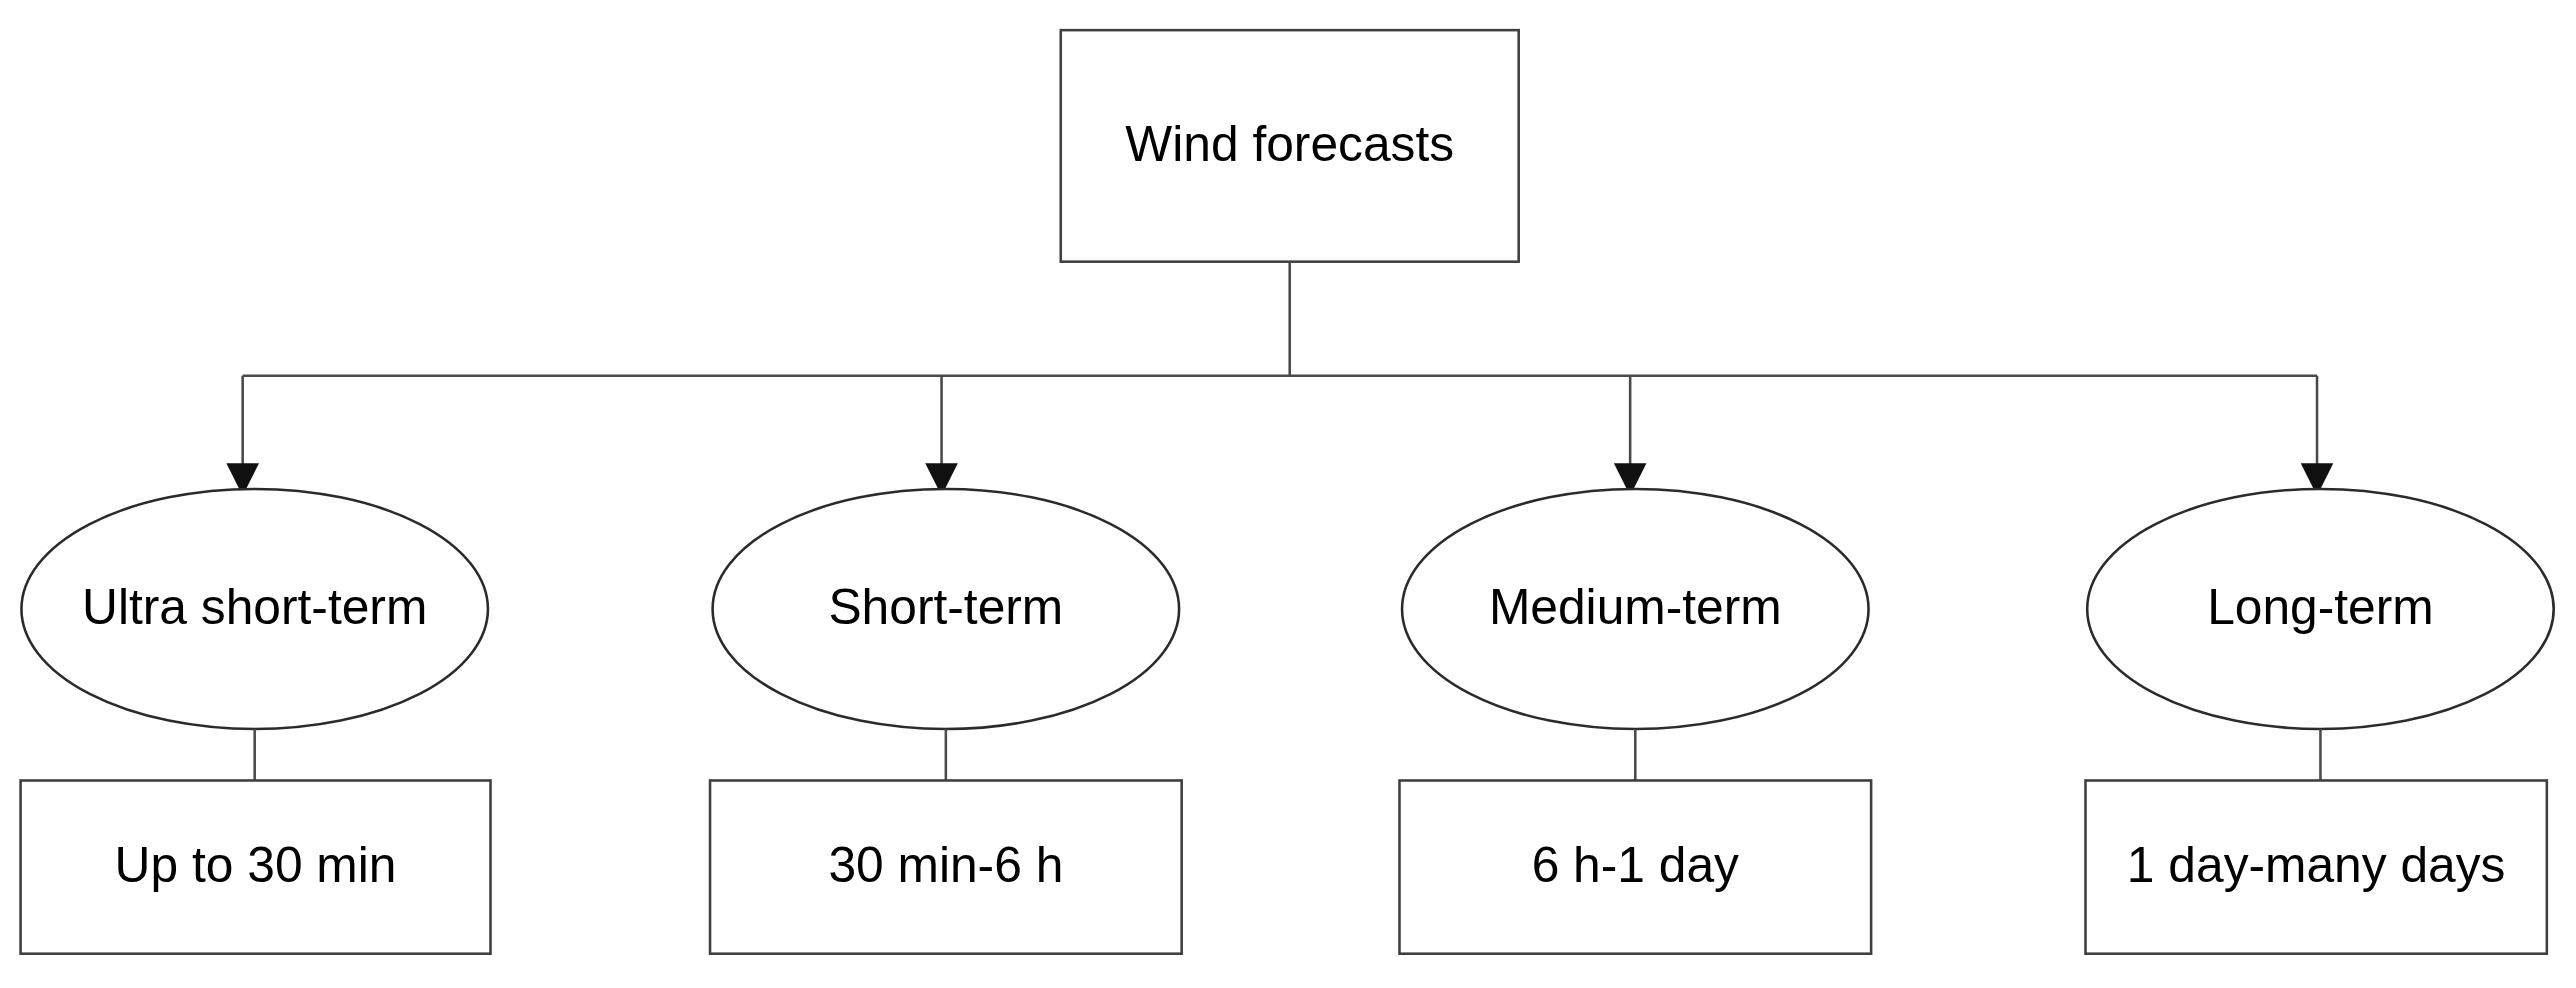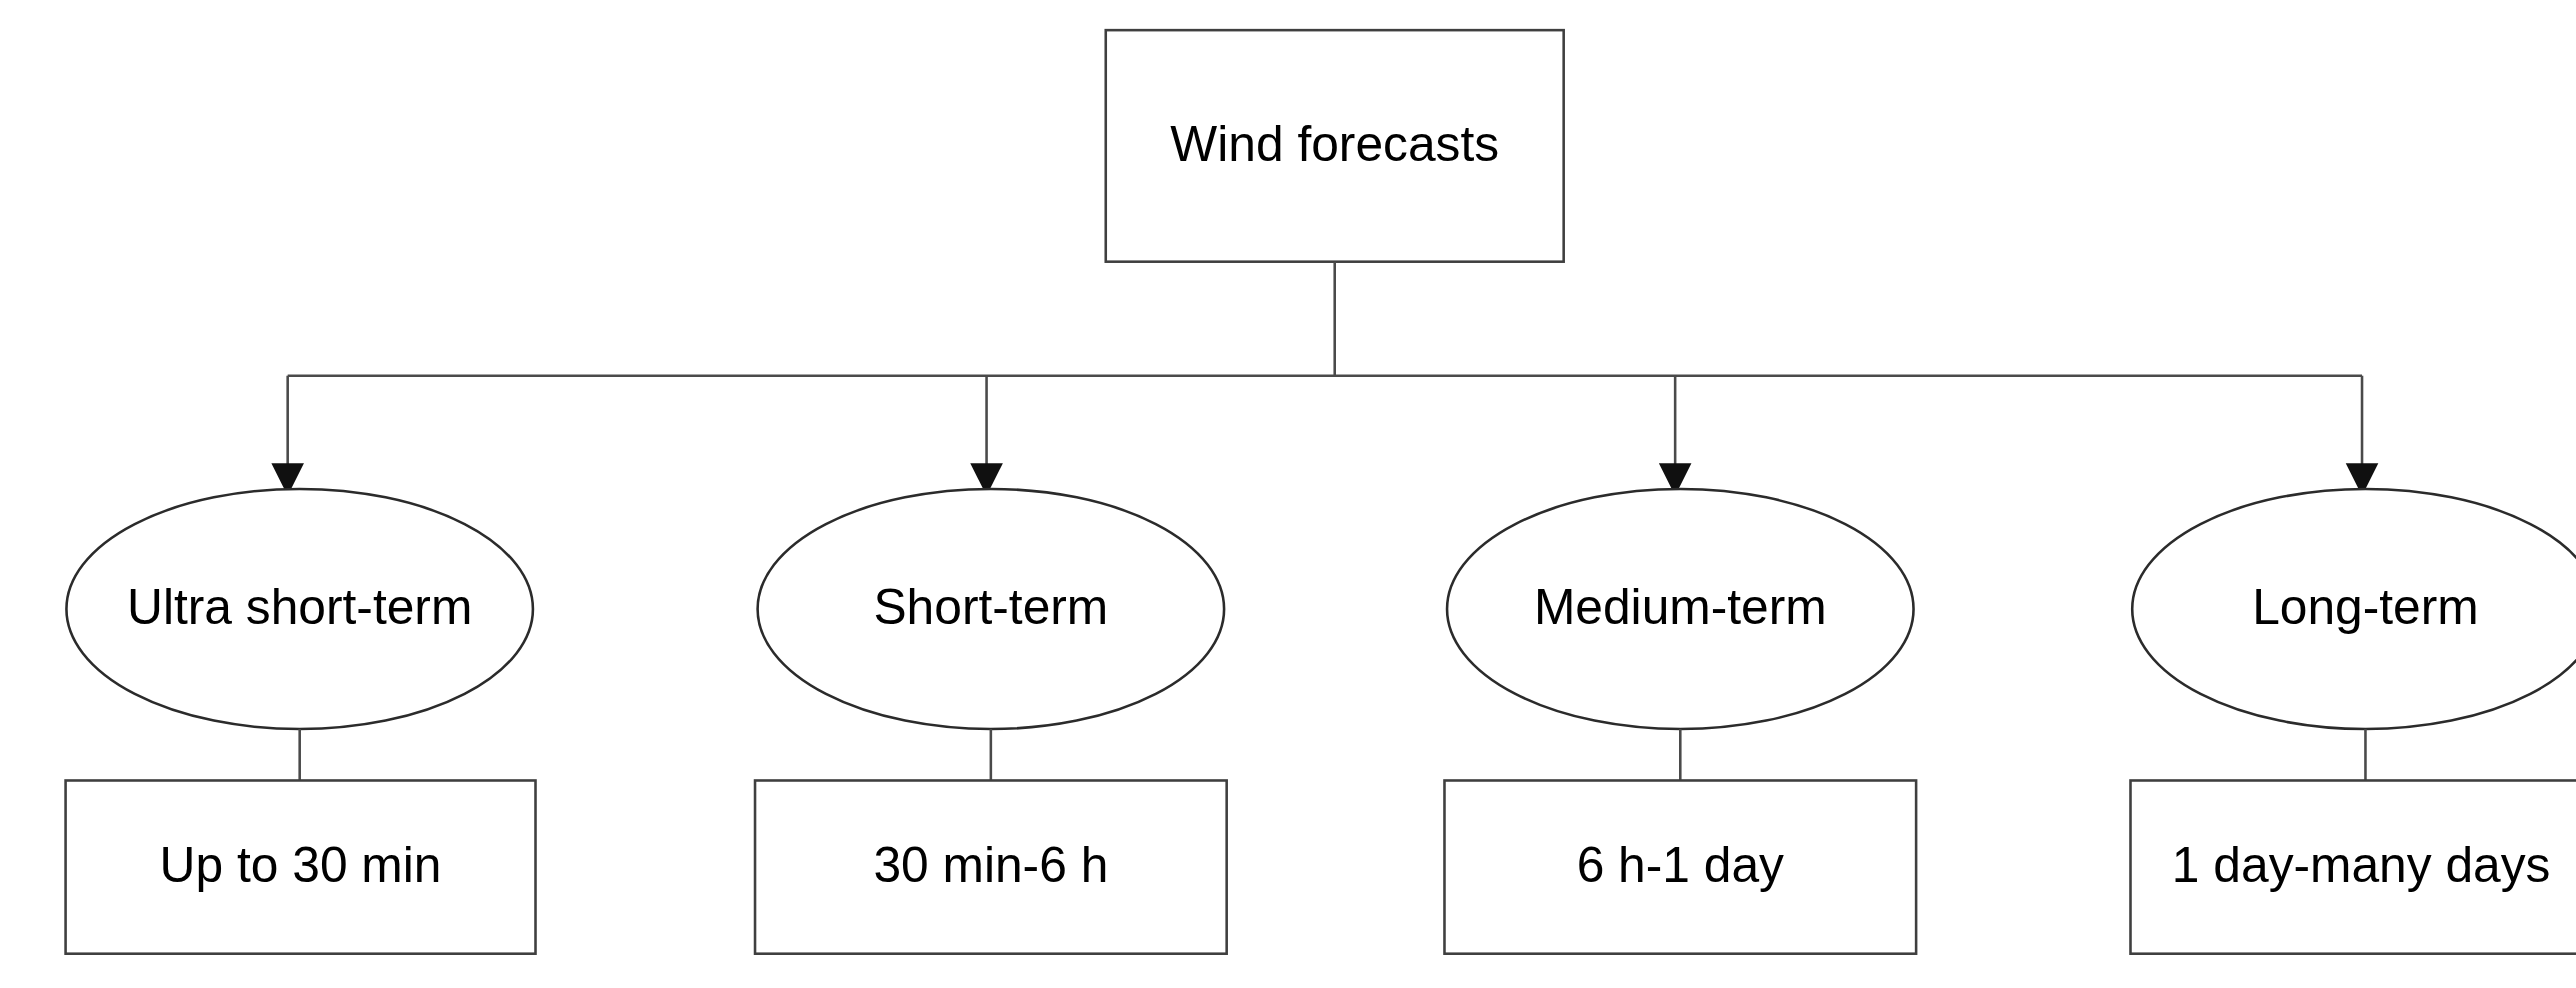--- a/index.html
+++ b/index.html
@@ -12,21 +12,20 @@
     width: 2576px;
     height: 989px;
     overflow: hidden;
     font-family: "Liberation Sans", sans-serif;
   }
   #diagram-root {
     position: relative;
     width: 2472px;
     height: 989px;
     background: #ffffff;
-    padding-left: 45px;
   }
   svg#flowchart {
     display: block;
     width: 2576px;
     height: 989px;
   }
   .node-shape {
     fill: #ffffff;
     stroke: #3f3f3f;
     stroke-width: 3;

